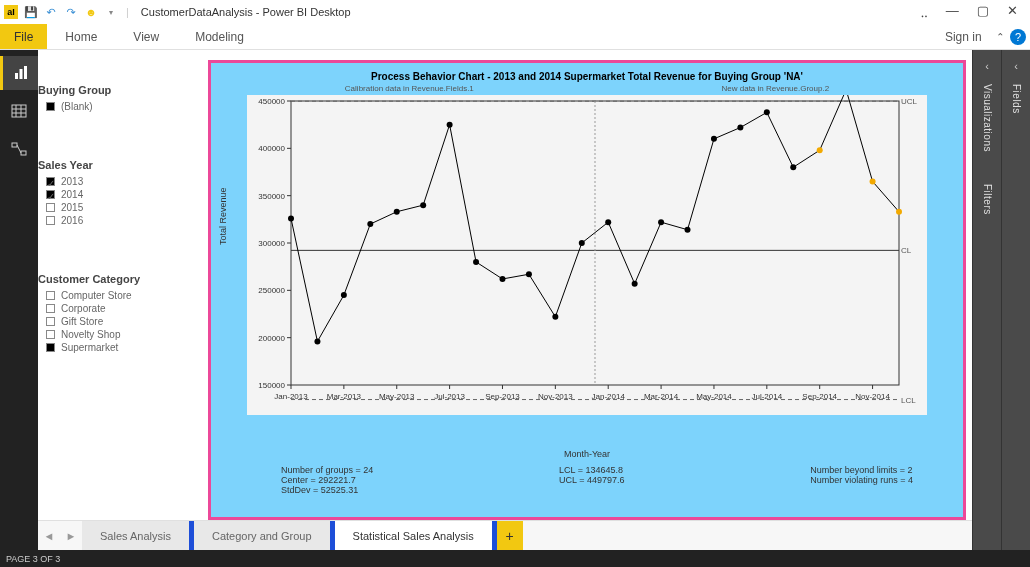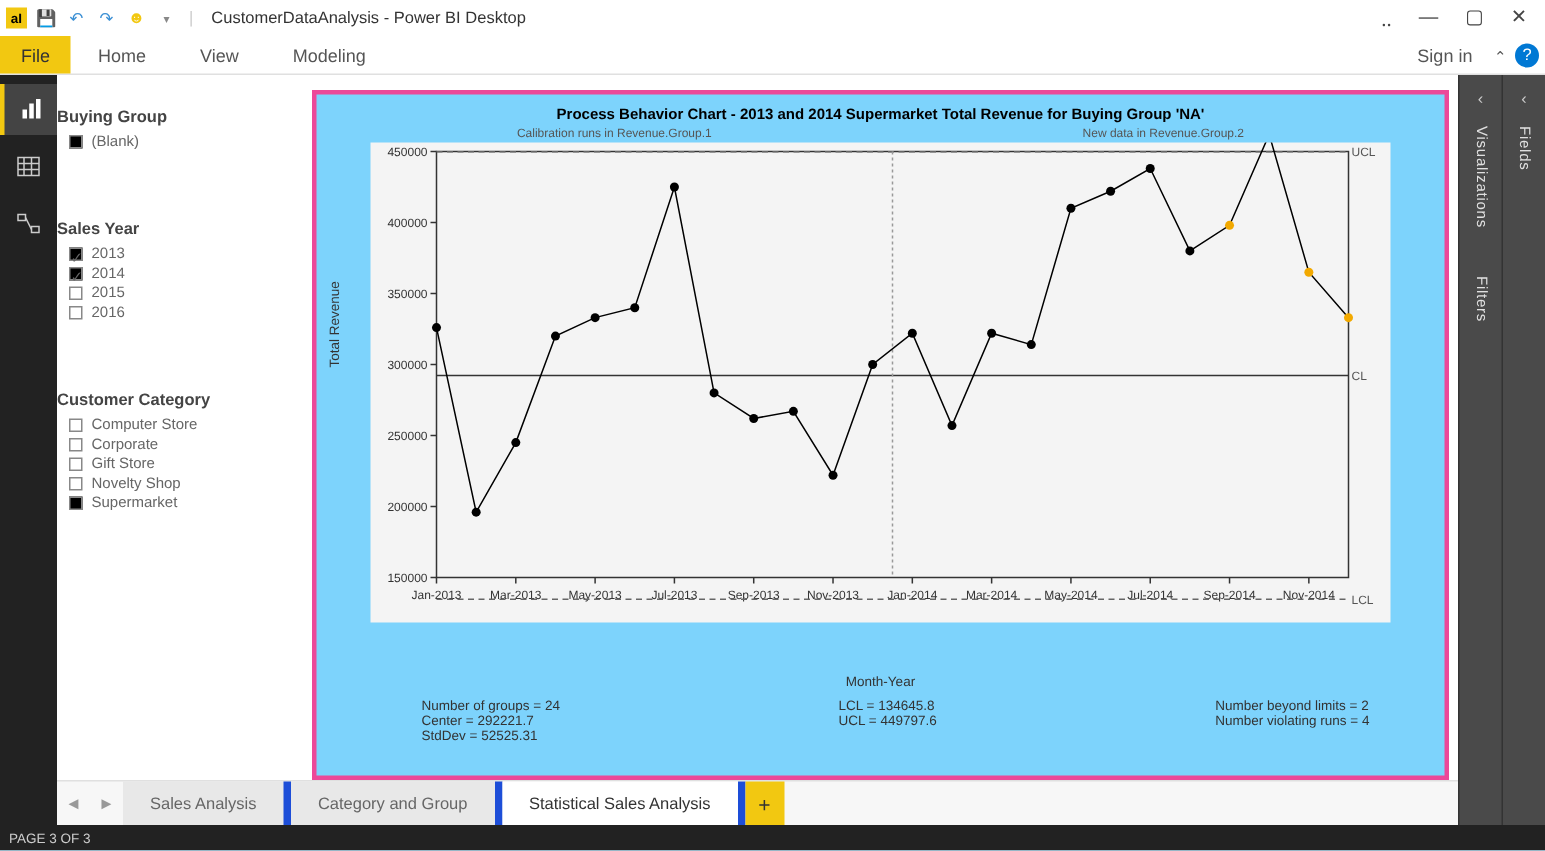--- a/index.html
+++ b/index.html
@@ -32,21 +32,21 @@
 .nav-rail .item { width: 38px; height: 34px; display: flex; align-items: center; justify-content: center; color: #ccc; cursor: pointer; }
 .nav-rail .item.active { background: #444; color: #fff; border-left: 3px solid #f2c811; }
 
 
 .canvas-wrap { flex: 1; display: flex; flex-direction: column; background: #fff; }
 .canvas-inner { flex: 1; display: flex; }
 .canvas { flex: 1; background: #fff; padding: 10px 0 0 0; display: flex; }
 
 
 .filters { width: 170px; padding: 4px 0 0 0; font-size: 11px; color: #444; }
-.filters h4 { font-size: 11px; font-weight: 600; margin: 8px 0 4px 0; }
+.filters h4 { font-size: 11px; font-weight: 600; margin: 20px 0 4px 0; }
 .filters .f-item { display: flex; align-items: center; gap: 6px; padding: 1px 0 1px 8px; font-size: 10px; color: #666; }
 .filters .cb { width: 9px; height: 9px; border: 1px solid #888; display: inline-block; }
 .filters .cb.checked { background: #000; }
 .filters .cb.filled { background: #000; }
 
 
 .chart-card { background: #7dd3fc; border: 3px solid #ec4899; flex: 1; margin: 0 6px 0 0; padding: 8px 10px 8px 10px; position: relative; }
 .chart-title { font-size: 10px; font-weight: bold; text-align: center; margin-bottom: 2px; }
 .chart-sub { display: flex; justify-content: space-around; font-size: 8px; color: #555; margin-bottom: 2px; }
 .plot { position: relative; width: 680px; height: 320px; background: #f4f4f4; margin: 0 auto; }
@@ -189,21 +189,21 @@
             </div>
           <div class="f-item">
               <span class="cb filled"></span>
               <span>Supermarket</span>
             </div>
         </div>
 
         <div class="chart-card">
           <div class="chart-title">Process Behavior Chart - 2013 and 2014 Supermarket Total Revenue for Buying Group 'NA'</div>
           <div class="chart-sub">
-            <span>Calibration runs in Revenue.Group.1</span>
+            <span>Calibration data in Revenue.Fields.1</span>
             <span>New data in Revenue.Group.2</span>
           </div>
           <div class="plot">
             <div class="y-title">Total Revenue</div>
             <svg id="chart-svg" width="680" height="320">
                 <rect x="44" y="6" width="608" height="284" fill="none" stroke="#333" stroke-width="1"></rect>
                 <line x1="40" y1="290" x2="44" y2="290" stroke="#333"></line>
                 <text x="38" y="293" text-anchor="end" class="tick-label">150000</text>
                 <line x1="40" y1="242.66666666666669" x2="44" y2="242.66666666666669" stroke="#333"></line>
                 <text x="38" y="245.66666666666669" text-anchor="end" class="tick-label">200000</text>

